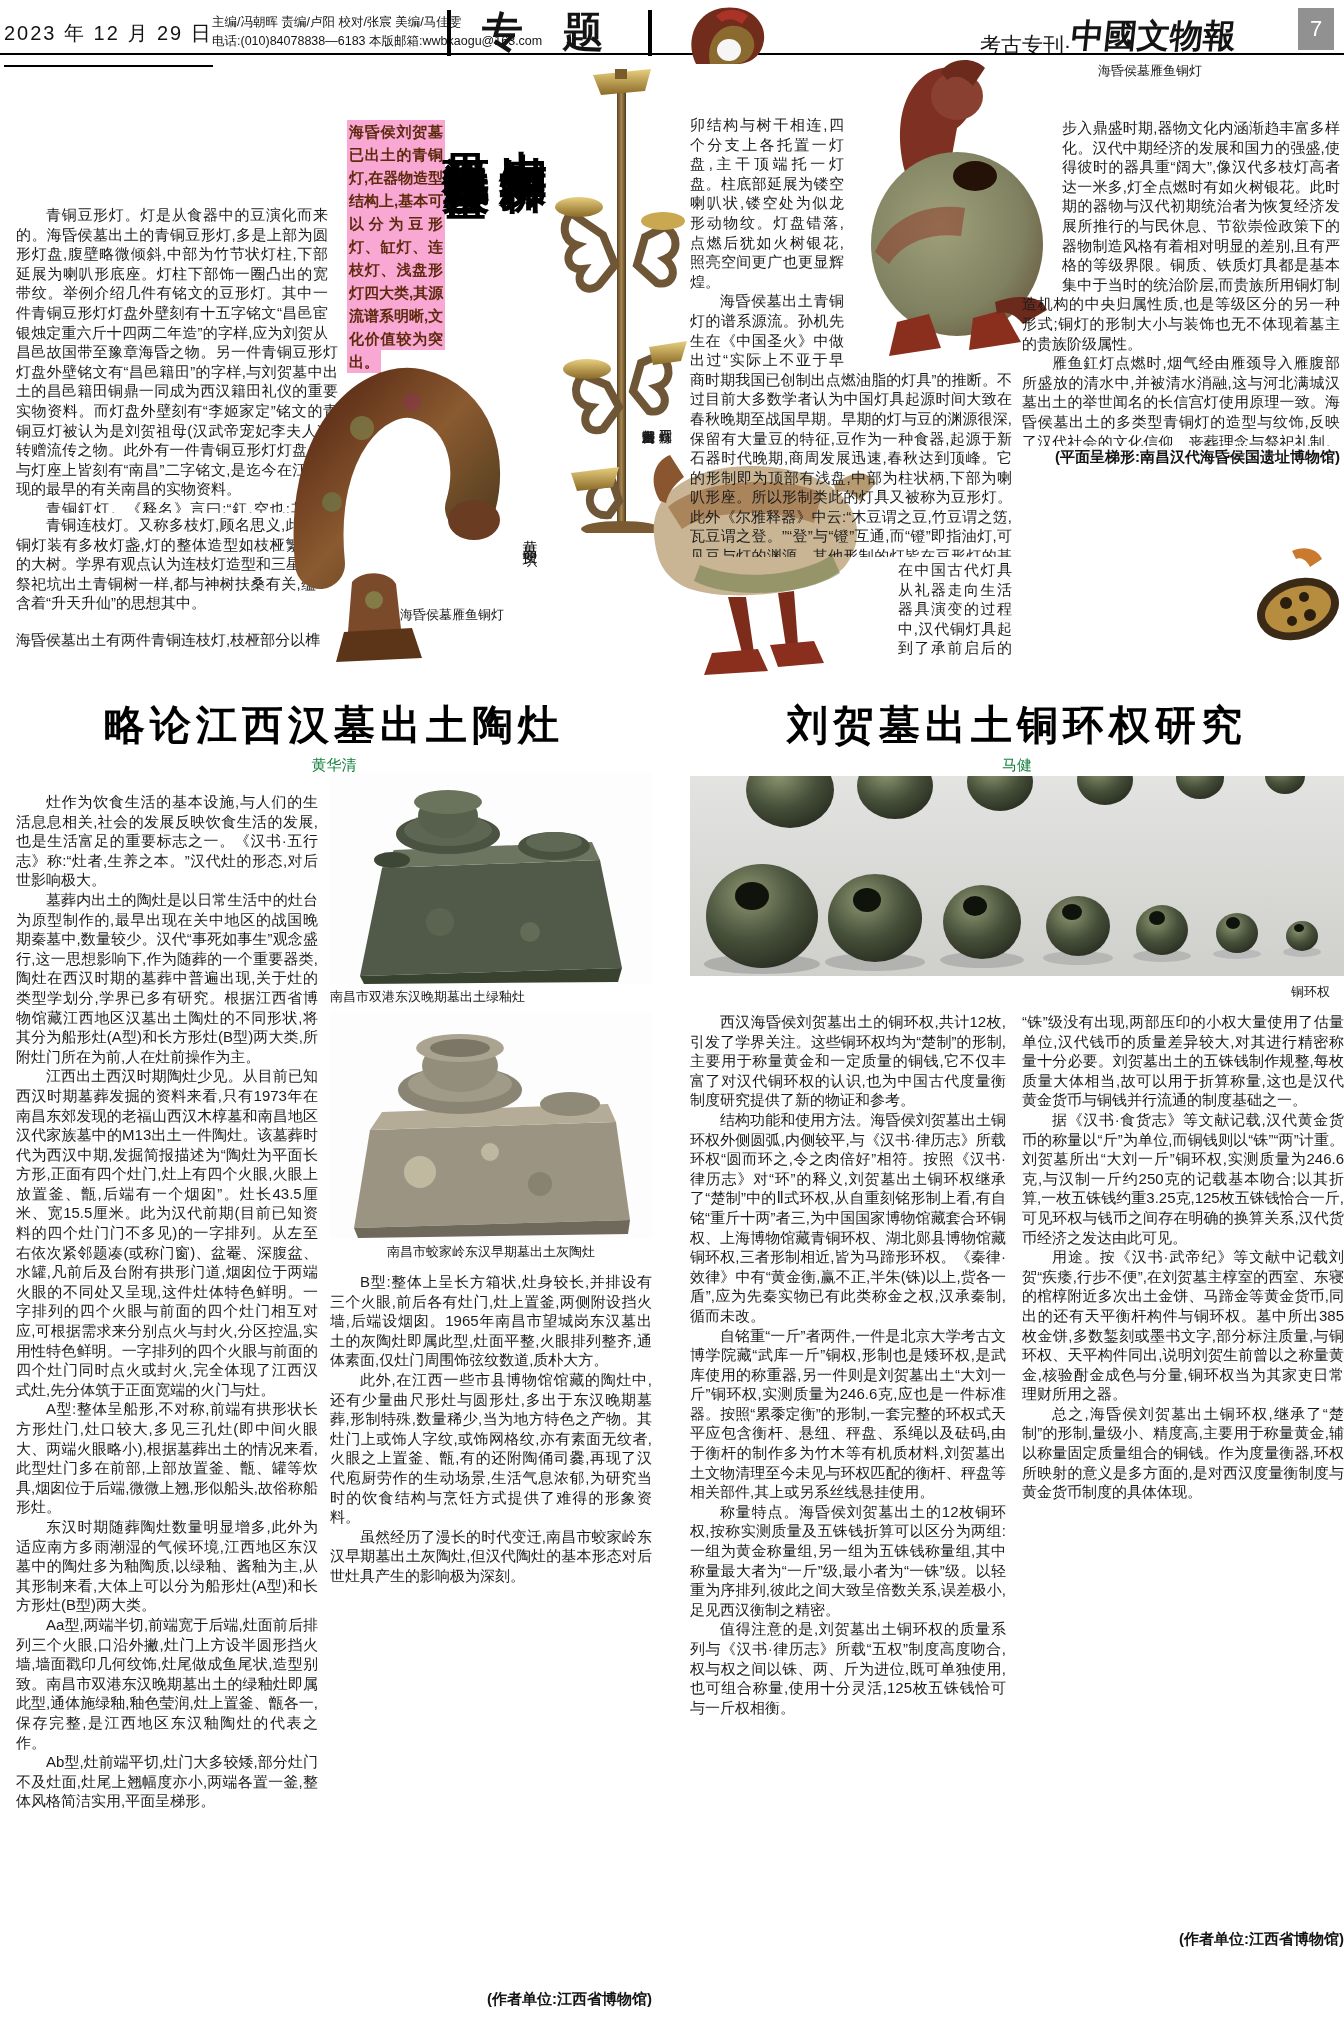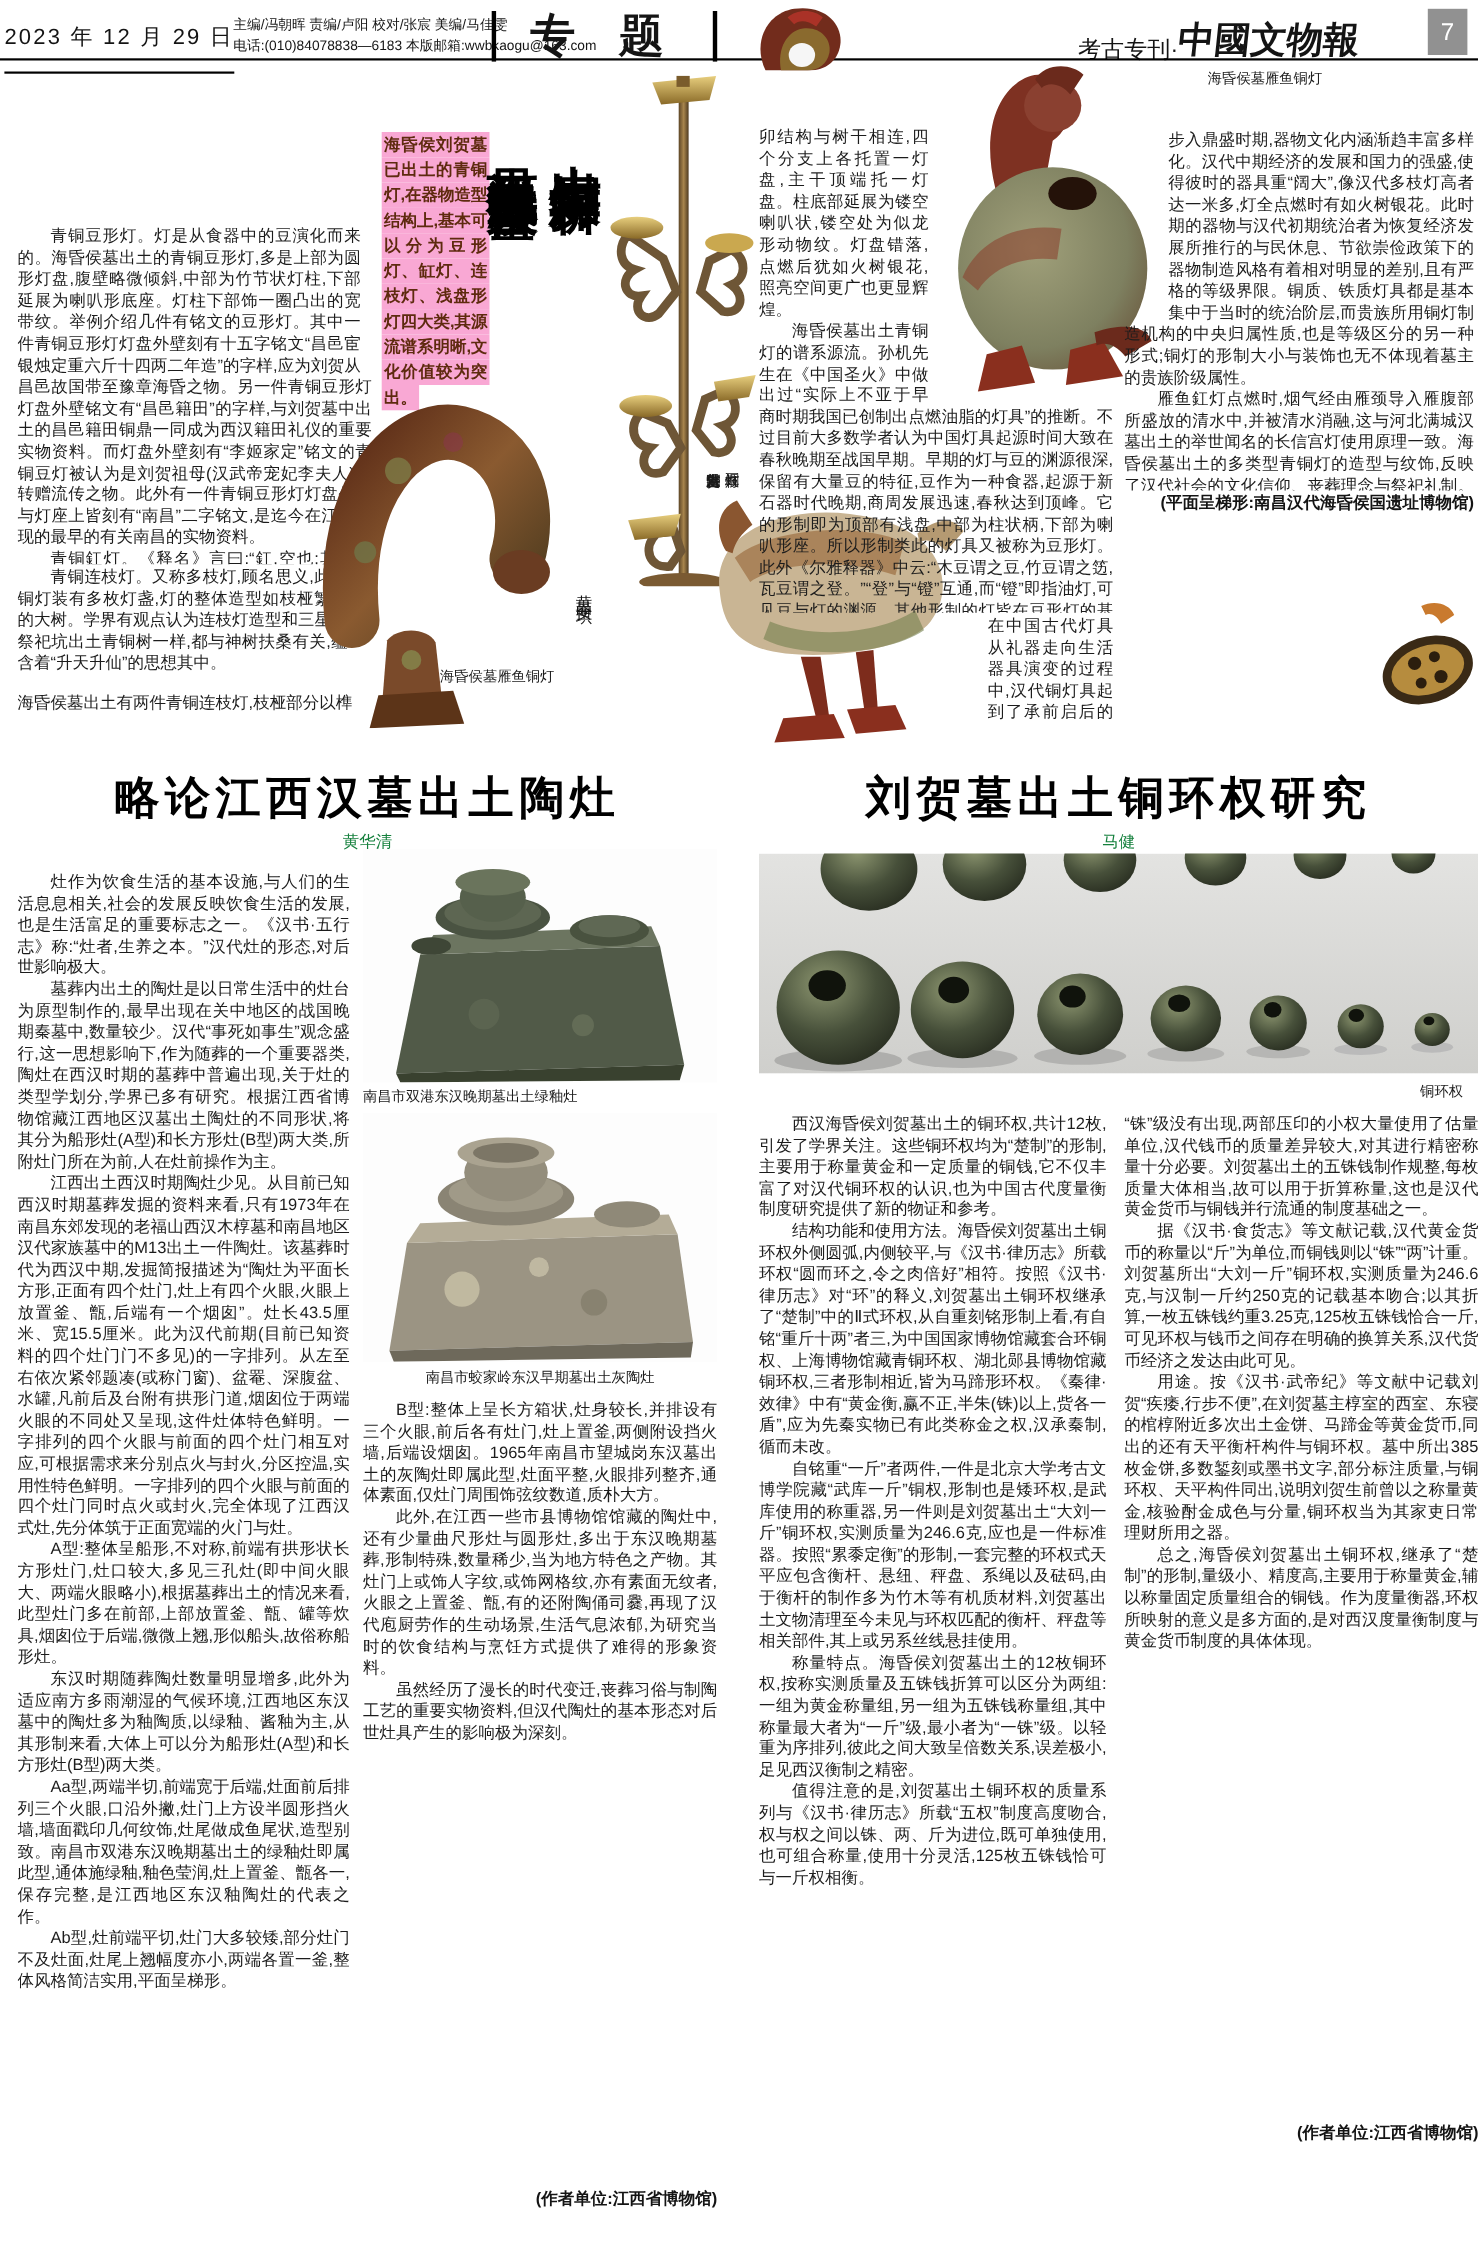--- a/index.html
+++ b/index.html
@@ -226,21 +226,21 @@
     <circle cx="90" cy="160" r="16" fill="#c9c2a8" opacity="0.8"></circle>
     <circle cx="210" cy="172" r="12" fill="#837d6c" opacity="0.8"></circle>
     <circle cx="160" cy="140" r="9" fill="#cfc8ae" opacity="0.7"></circle>
     <path d="M24,216 L300,208 L298,222 L28,226 Z" fill="#6e695b"></path>
   </svg>
   <div class="abs capt" style="left:330px;top:1243px;width:322px;text-align:center">南昌市蛟家岭东汉早期墓出土灰陶灶</div>
 
   <div class="abs body-text" style="left:330px;top:1272px;width:322px;height:712px">
     <p>B型:整体上呈长方箱状,灶身较长,并排设有三个火眼,前后各有灶门,灶上置釜,两侧附设挡火墙,后端设烟囱。1965年南昌市望城岗东汉墓出土的灰陶灶即属此型,灶面平整,火眼排列整齐,通体素面,仅灶门周围饰弦纹数道,质朴大方。</p>
     <p>此外,在江西一些市县博物馆馆藏的陶灶中,还有少量曲尺形灶与圆形灶,多出于东汉晚期墓葬,形制特殊,数量稀少,当为地方特色之产物。其灶门上或饰人字纹,或饰网格纹,亦有素面无纹者,火眼之上置釜、甑,有的还附陶俑司爨,再现了汉代庖厨劳作的生动场景,生活气息浓郁,为研究当时的饮食结构与烹饪方式提供了难得的形象资料。</p>
-    <p>虽然经历了漫长的时代变迁,丧葬习俗与制陶工艺的重要实物资料,但汉代陶灶的基本形态对后世灶具产生的影响极为深刻。</p>
+    <p>虽然经历了漫长的时代变迁,南昌市蛟家岭东汉早期墓出土灰陶灶,但汉代陶灶的基本形态对后世灶具产生的影响极为深刻。</p>
   </div>
   <div class="abs author-line" style="left:330px;top:1990px;width:322px">(作者单位:江西省博物馆)</div>
 
   <div class="abs sub-headline" style="left:690px;top:698px;width:654px">刘贺墓出土铜环权研究</div>
   <div class="abs byline-sm" style="left:690px;top:756px;width:654px">马健</div>
 
   <svg class="abs" style="left:690px;top:776px" width="654" height="200" viewBox="0 0 654 200">
     <defs>
       <radialGradient id="wt" cx="0.38" cy="0.3" r="0.95">
         <stop offset="0" stop-color="#8d9670"></stop>

